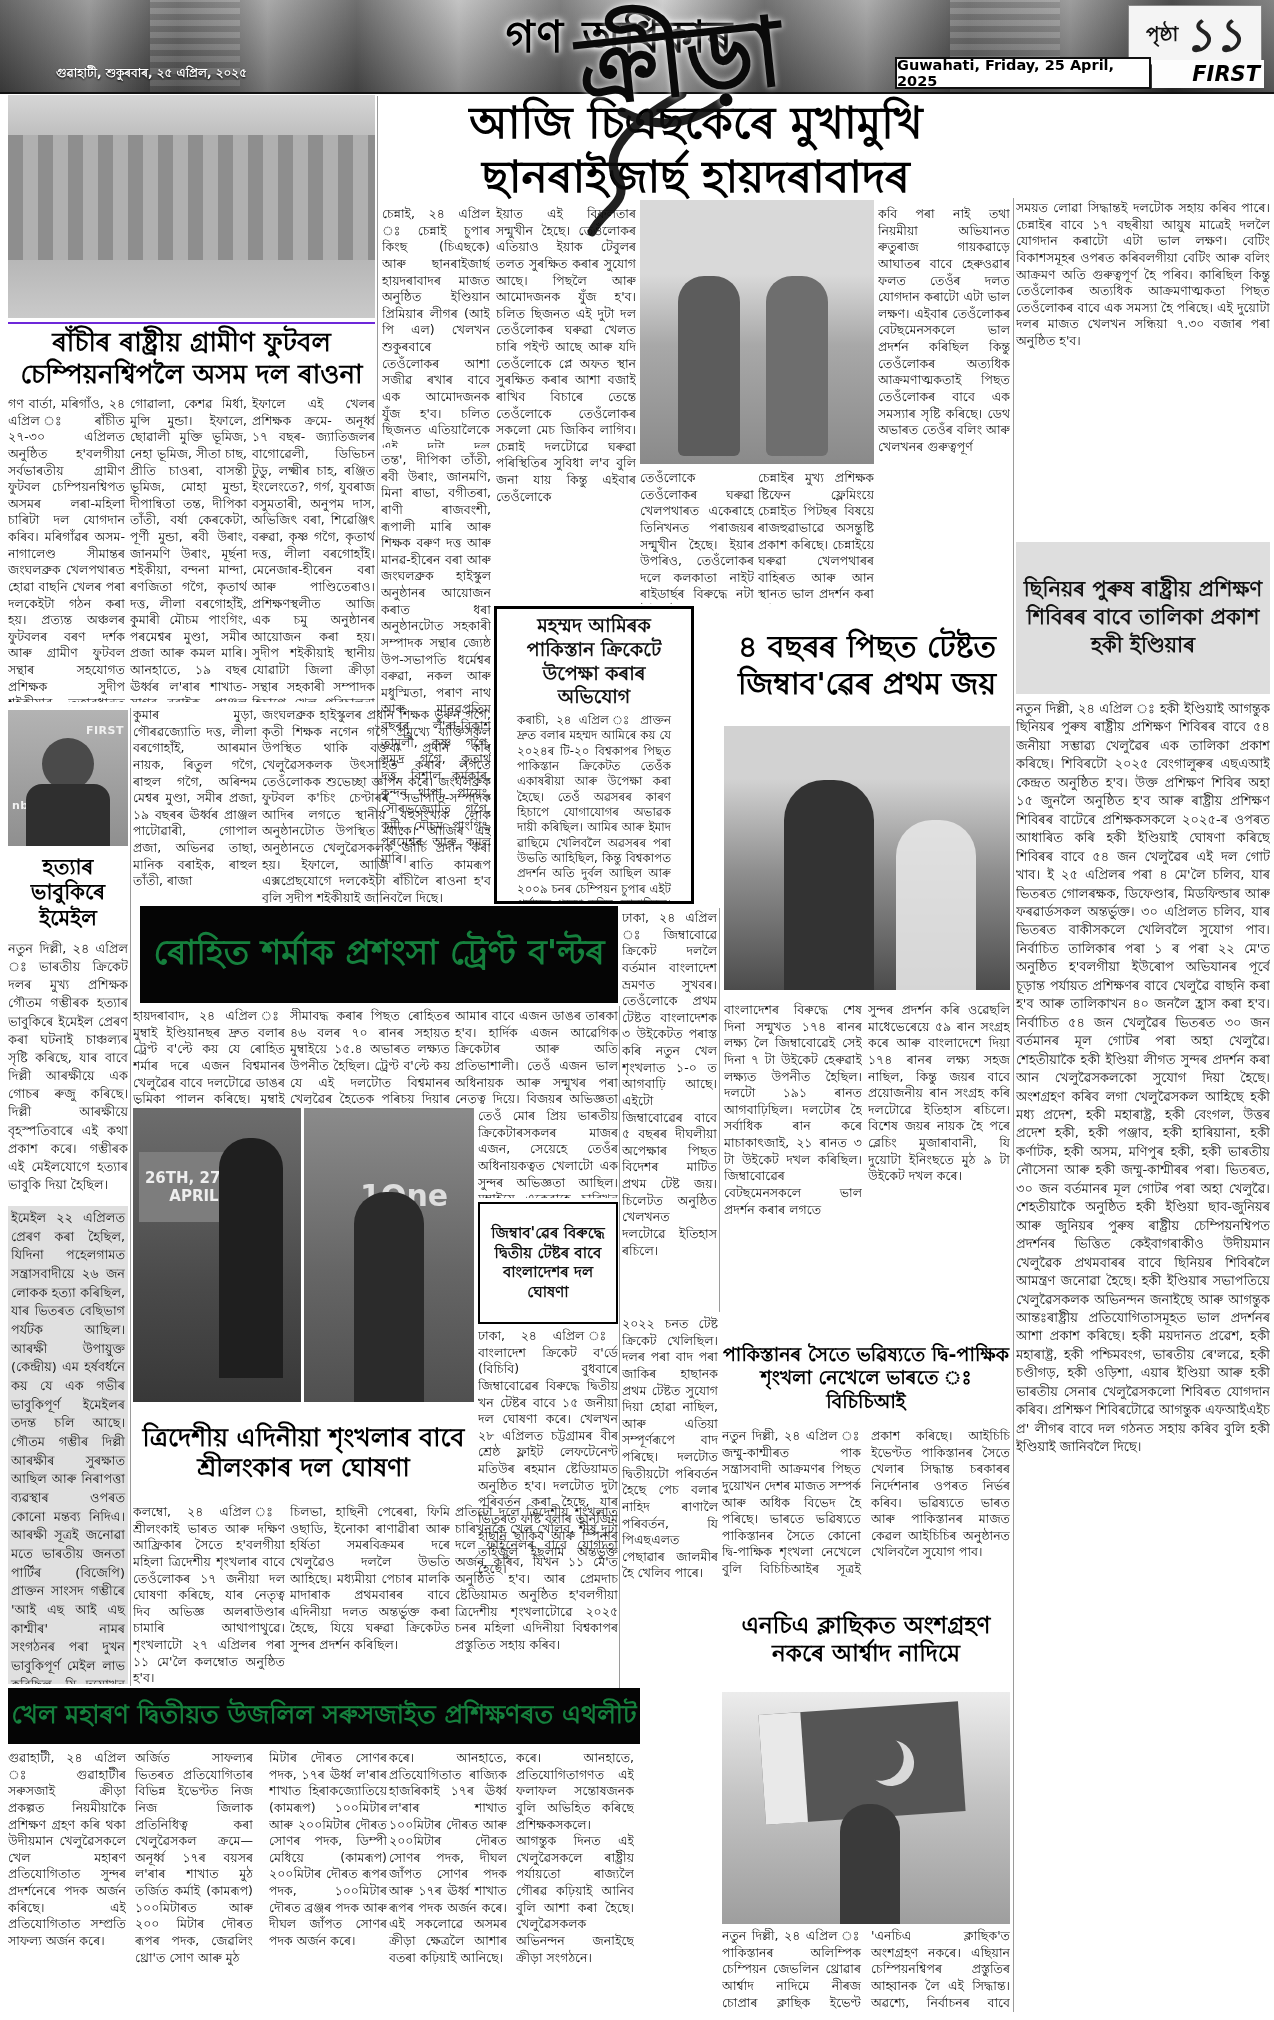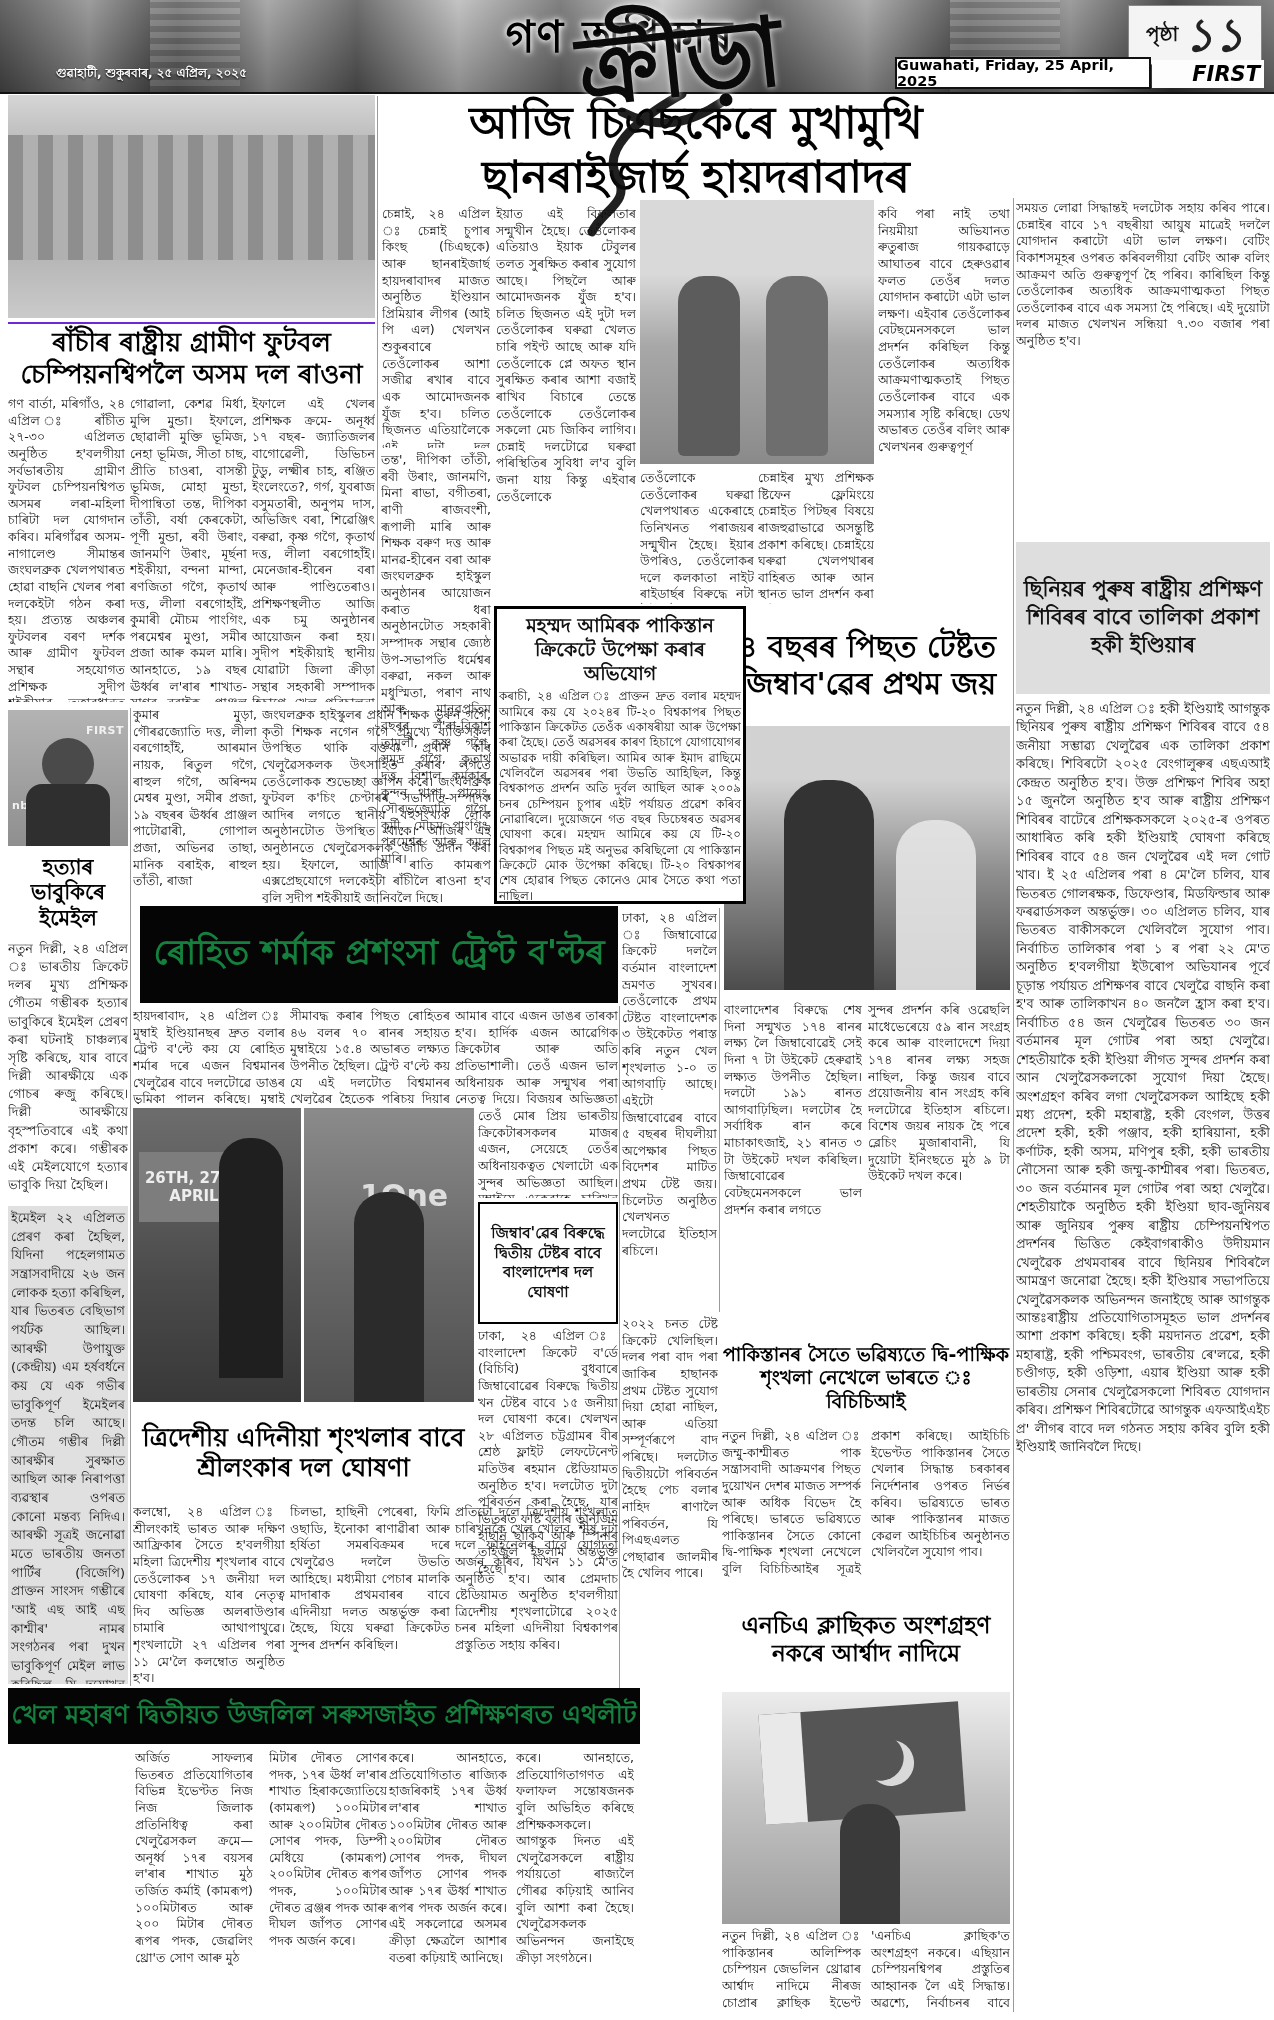--- a/index.html
+++ b/index.html
@@ -21,21 +21,21 @@
   #as-date{position:absolute;left:56px;top:64px;z-index:4;color:#fff;font-size:12px;font-weight:bold;text-shadow:0 1px 2px #000;}
   #page-box{position:absolute;left:1128px;top:5px;width:132px;height:58px;background:#f4f4f4;border:1px solid #888;z-index:4;
     display:flex;align-items:center;justify-content:center;gap:6px;}
   #page-box .pl{font-size:20px;font-weight:bold;color:#111;}
   #page-box .pn{font-size:46px;font-weight:bold;font-style:italic;color:#222;line-height:1;}
   #en-date{position:absolute;left:895px;top:57px;width:252px;height:28px;background:#fff;border:2px solid #111;z-index:4;
     display:flex;align-items:center;justify-content:center;font-size:14.5px;font-weight:bold;color:#000;}
   #india{position:absolute;left:1152px;top:60px;width:108px;height:28px;background:#fdfdfd;z-index:4;
     display:flex;align-items:center;justify-content:flex-end;font-size:21px;font-weight:bold;font-style:italic;color:#000;padding-right:4px;}
   
-  #amir-box{position:absolute;left:494px;top:606px;width:252px;height:298px;border:3px solid #000;background:#fff;box-sizing:border-box;padding:5px 2px;overflow:hidden;z-index:2;}
+  #amir-box{position:absolute;left:494px;top:606px;width:200px;height:298px;border:3px solid #000;background:#fff;box-sizing:border-box;padding:5px 20px;overflow:hidden;z-index:2;}
   #amir-box .ah{font-size:19px;font-weight:bold;text-align:center;line-height:1.25;margin-bottom:4px;}
   #amir-box .ab{font-size:11.8px;line-height:1.3;text-align:justify;}
   #bd-box{position:absolute;left:478px;top:1202px;width:140px;height:122px;border:2px solid #000;box-sizing:border-box;
     display:flex;align-items:center;justify-content:center;text-align:center;font-weight:bold;font-size:15px;line-height:1.3;padding:2px;overflow:hidden;}
   #hockey-box{position:absolute;left:1016px;top:542px;width:254px;height:152px;background:#dedede;
     display:flex;align-items:center;justify-content:center;text-align:center;font-weight:bold;font-size:21px;line-height:1.32;padding:2px;box-sizing:border-box;overflow:hidden;}
   .banner{position:absolute;background:#050505;color:#15803d;display:flex;align-items:center;justify-content:center;
     font-weight:bold;overflow:hidden;text-align:center;}
   .graybg{background:#e0e0e0;padding:3px;box-sizing:border-box;}
   .cols2{column-count:2;column-gap:10px;}
@@ -165,18 +165,19 @@
   <div class="hl" style="left:722px;top:1332px;width:288px;height:92px;font-size:19px;text-align:center;">পাকিস্তানৰ সৈতে ভৱিষ্যতে দ্বি-পাক্ষিক শৃংখলা নেখেলে ভাৰতে ঃ বিচিচিআই</div>
   <div class="bt cols2" style="left:722px;top:1428px;width:288px;height:158px;">নতুন দিল্লী, ২৪ এপ্ৰিল ঃ জম্মু-কাশ্মীৰত পাক সন্ত্ৰাসবাদী আক্ৰমণৰ পিছত দুয়োখন দেশৰ মাজত সম্পৰ্ক আৰু অধিক বিভেদ হৈ পৰিছে। ভাৰতে ভৱিষ্যতে পাকিস্তানৰ সৈতে কোনো দ্বি-পাক্ষিক শৃংখলা নেখেলে বুলি বিচিচিআইৰ সূত্ৰই প্ৰকাশ কৰিছে। আইচিচি ইভেণ্টত পাকিস্তানৰ সৈতে খেলাৰ সিদ্ধান্ত চৰকাৰৰ নিৰ্দেশনাৰ ওপৰত নিৰ্ভৰ কৰিব। ভৱিষ্যতে ভাৰত আৰু পাকিস্তানৰ মাজত কেৱল আইচিচিৰ অনুষ্ঠানত খেলিবলৈ সুযোগ পাব।</div>
 
   <div class="hl" style="left:722px;top:1590px;width:288px;height:98px;font-size:23px;">এনচিএ ক্লাছিকত অংশগ্ৰহণ নকৰে আৰ্শ্বাদ নাদিমে</div>
   <div id="nad-photo" class="ph" style="left:722px;top:1692px;width:288px;height:232px;">
     <div class="flag"></div>
   </div>
   <div class="bt cols2" style="left:722px;top:1928px;width:288px;height:84px;">নতুন দিল্লী, ২৪ এপ্ৰিল ঃ পাকিস্তানৰ অলিম্পিক চেম্পিয়ন জেভলিন থ্ৰোৱাৰ আৰ্শ্বাদ নাদিমে নীৰজ চোপ্ৰাৰ ক্লাছিক ইভেণ্ট 'এনচিএ ক্লাছিক'ত অংশগ্ৰহণ নকৰে। এছিয়ান চেম্পিয়নশ্বিপৰ প্ৰস্তুতিৰ আহ্বানক লৈ এই সিদ্ধান্ত। অৱশ্যে, নিৰ্বাচনৰ বাবে কৃতজ্ঞতা প্ৰকাশ কৰিছে নাদিমে।</div>
 
   <div class="banner" style="left:8px;top:1688px;width:632px;height:56px;font-size:25px;">খেল মহাৰণ দ্বিতীয়ত উজলিল সৰুসজাইত প্ৰশিক্ষণৰত এথলীট</div>
+  <div class="bt" style="left:8px;top:1750px;width:118px;height:262px;">গুৱাহাটী, ২৪ এপ্ৰিল ঃ গুৱাহাটীৰ সৰুসজাই ক্ৰীড়া প্ৰকল্পত নিয়মীয়াকৈ প্ৰশিক্ষণ গ্ৰহণ কৰি থকা উদীয়মান খেলুৱৈসকলে খেল মহাৰণ প্ৰতিযোগিতাত সুন্দৰ প্ৰদৰ্শনেৰে পদক অৰ্জন কৰিছে। এই প্ৰতিযোগিতাত সম্প্ৰতি সাফল্য অৰ্জন কৰে।</div>
   <div class="bt" style="left:135px;top:1750px;width:118px;height:262px;">অৰ্জিত সাফল্যৰ ভিতৰত প্ৰতিযোগিতাৰ বিভিন্ন ইভেণ্টত নিজ নিজ জিলাক প্ৰতিনিধিত্ব কৰা খেলুৱৈসকল ক্ৰমে— অনূৰ্ধ্ব ১৭ৰ বয়সৰ ল'ৰাৰ শাখাত মুঠ তৰ্জিত কৰ্মাই (কামৰূপ) ১০০মিটাৰত আৰু ২০০ মিটাৰ দৌৰত ৰূপৰ পদক, জেৱলিং থ্ৰো'ত সোণ আৰু মুঠ</div>
   <div class="bt" style="left:269px;top:1750px;width:118px;height:262px;">মিটাৰ দৌৰত সোণৰ পদক, ১৭ৰ ঊৰ্ধ্ব ল'ৰাৰ শাখাত হিৰাকজ্যোতিয়ে (কামৰূপ) ১০০মিটাৰ আৰু ২০০মিটাৰ দৌৰত সোণৰ পদক, ডিম্পী মেধিয়ে (কামৰূপ) ২০০মিটাৰ দৌৰত ৰূপৰ পদক, ১০০মিটাৰ দৌৰত ব্ৰঞ্জৰ পদক আৰু দীঘল জাঁপত সোণৰ পদক অৰ্জন কৰে।</div>
   <div class="bt" style="left:389px;top:1750px;width:118px;height:262px;">কৰে। আনহাতে, প্ৰতিযোগিতাত ৰাজ্যিক হাজৰিকাই ১৭ৰ ঊৰ্ধ্ব ল'ৰাৰ শাখাত ১০০মিটাৰ দৌৰত আৰু ২০০মিটাৰ দৌৰত সোণৰ পদক, দীঘল জাঁপত সোণৰ পদক আৰু ১৭ৰ ঊৰ্ধ্ব শাখাত ৰূপৰ পদক অৰ্জন কৰে। এই সকলোৱে অসমৰ ক্ৰীড়া ক্ষেত্ৰলৈ আশাৰ বতৰা কঢ়িয়াই আনিছে।</div>
   <div class="bt" style="left:516px;top:1750px;width:118px;height:262px;">কৰে। আনহাতে, প্ৰতিযোগিতাগণত এই ফলাফল সন্তোষজনক বুলি অভিহিত কৰিছে প্ৰশিক্ষকসকলে। আগন্তুক দিনত এই খেলুৱৈসকলে ৰাষ্ট্ৰীয় পৰ্যায়তো ৰাজ্যলৈ গৌৰৱ কঢ়িয়াই আনিব বুলি আশা কৰা হৈছে। খেলুৱৈসকলক অভিনন্দন জনাইছে ক্ৰীড়া সংগঠনে।</div>
 
 </div>
 
 </body></html>

